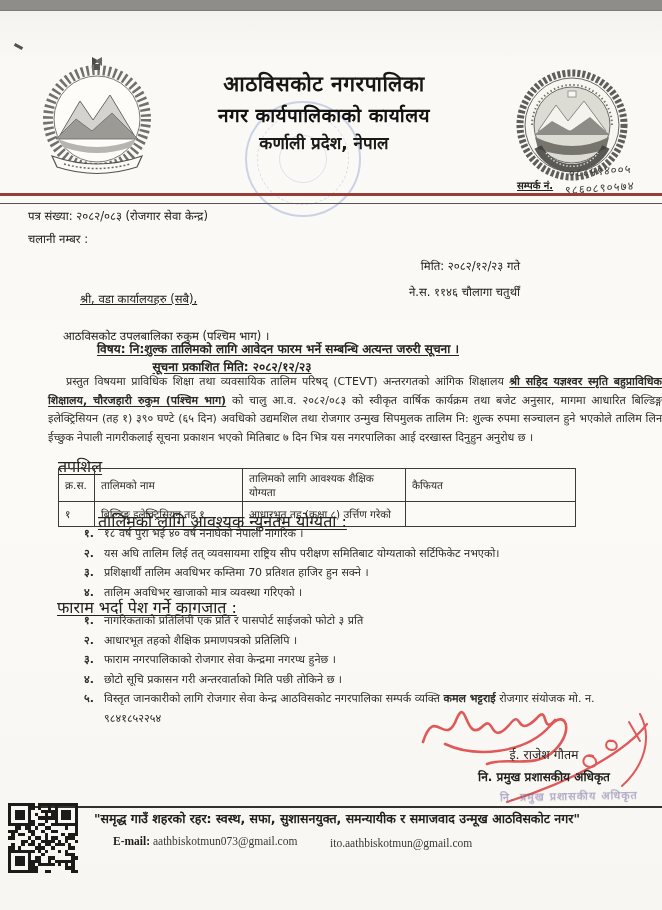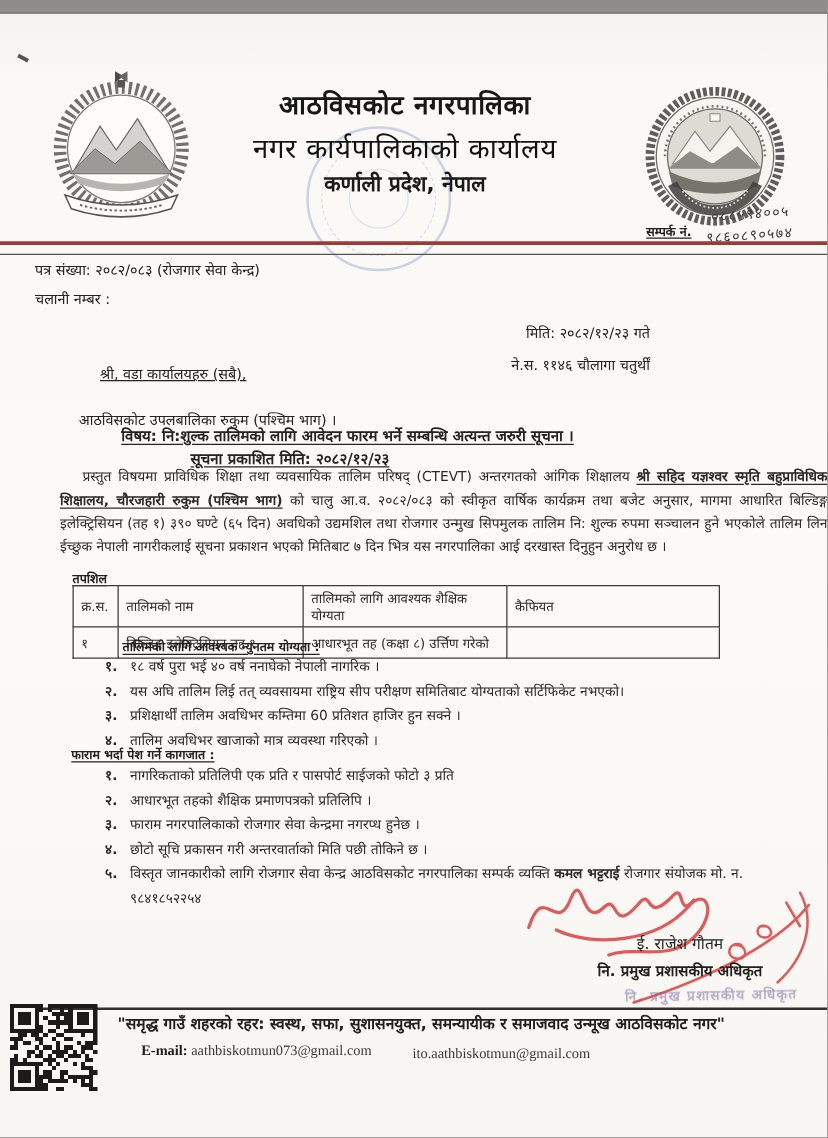--- a/index.html
+++ b/index.html
@@ -7,35 +7,35 @@
   .scan{position:relative;width:662px;height:910px;overflow:hidden;background:#8f8d8a;margin:0 auto;}
   .paper{position:absolute;left:0;top:10px;right:0;bottom:0;
          background:linear-gradient(180deg,#f5f3ef 0%,#fbf9f6 6%,#fcfaf7 55%,#f8f6f2 100%);
          border-top:1px solid #7d7b78;color:#242422;}
   .abs{position:absolute;}
   .c{text-align:center;}
   .r{text-align:right;}
   .b{font-weight:700;}
   .u{text-decoration:underline;text-underline-offset:2px;}
   .title1{font-size:21px;font-weight:700;color:#171715;letter-spacing:.5px;text-align:center;}
-  .title2{font-size:22px;font-weight:400;color:#111110;margin-top:5px;letter-spacing:.5px;}
+  .title2{font-size:19px;font-weight:700;color:#111110;margin-top:5px;letter-spacing:.5px;}
   .title3{font-size:17px;font-weight:700;color:#1a1a18;margin-top:7px;}
   .title4{font-size:17px;font-weight:700;color:#1a1a18;margin-top:3px;}
   .redline{left:0;right:0;top:182px;height:3px;background:#9a3c38;}
   .thinline{left:0;right:0;top:192px;height:1px;background:#55534f;}
   .meta{font-size:11.5px;color:#22221f;}
   .datelines{line-height:26px;font-size:11.5px;color:#22221f;}
   .bodytext{font-size:11px;line-height:18.5px;text-align:justify;color:#2a2a27;}
   .bodytext .indent{display:inline-block;width:18px;}
   table.details{border-collapse:collapse;table-layout:fixed;width:517px;background:transparent;}
   table.details th,table.details td{border:1.4px solid #3d3b36;font-weight:400;
       font-size:10.5px;color:#2a2a27;padding:2px 6px;text-align:left;vertical-align:middle;}
   table.details th{height:18px;}
   table.details td{height:20px;}
-  .sechead{font-size:10px;font-weight:700;color:#22221f;text-decoration:underline;text-underline-offset:2px;}
+  .sechead{font-size:16px;font-weight:400;color:#22221f;text-decoration:underline;text-underline-offset:2px;}
   .list .li{display:flex;margin-bottom:5.5px;font-size:11px;color:#2a2a27;line-height:14px;}
   .list .num{width:20px;flex:0 0 20px;font-weight:700;}
   .wm{border-radius:50%;border:2px solid rgba(85,118,192,.30);}
   .wm .in1{position:absolute;inset:10px;border-radius:50%;border:1.5px dashed rgba(85,118,192,.22);}
   .wm .in2{position:absolute;inset:32px;border-radius:50%;border:1px solid rgba(85,118,192,.18);}
   .stamp{font-size:11px;font-weight:700;color:rgba(112,99,156,.5);letter-spacing:1px;
          filter:blur(.3px);transform:rotate(-1deg);white-space:nowrap;}
   .handwrite{font-size:11.5px;color:#3f3d3a;line-height:17px;transform:rotate(-4deg) skewX(-6deg);letter-spacing:1px;}
   .contactlbl{font-size:10px;font-weight:700;text-decoration:underline;color:#22221f;text-align:right;}
   .motto{font-size:12.5px;font-weight:700;color:#21211e;}
@@ -154,21 +154,21 @@
         <div class="li">
           <span class="num">१.</span>
           <span>१८ वर्ष पुरा भई ४० वर्ष ननाघेको नेपाली नागरिक ।</span>
         </div>
         <div class="li">
           <span class="num">२.</span>
           <span>यस अघि तालिम लिई तत् व्यवसायमा राष्ट्रिय सीप परीक्षण समितिबाट योग्यताको सर्टिफिकेट नभएको।</span>
         </div>
         <div class="li">
           <span class="num">३.</span>
-          <span>प्रशिक्षार्थीं तालिम अवधिभर कम्तिमा 60 प्रतिशत हाजिर हुन सक्ने ।</span>
+          <span>प्रशिक्षार्थीं तालिम अवधिभर कम्तिमा 70 प्रतिशत हाजिर हुन सक्ने ।</span>
         </div>
         <div class="li">
           <span class="num">४.</span>
           <span>तालिम अवधिभर खाजाको मात्र व्यवस्था गरिएको ।</span>
         </div>
       </div>
 
     <div class="abs sechead" style="left:57px;top:585px;">फाराम भर्दा पेश गर्ने कागजात :</div>
     <div class="abs list" style="left:84px;top:603px;width:560px;">
         <div class="li">

